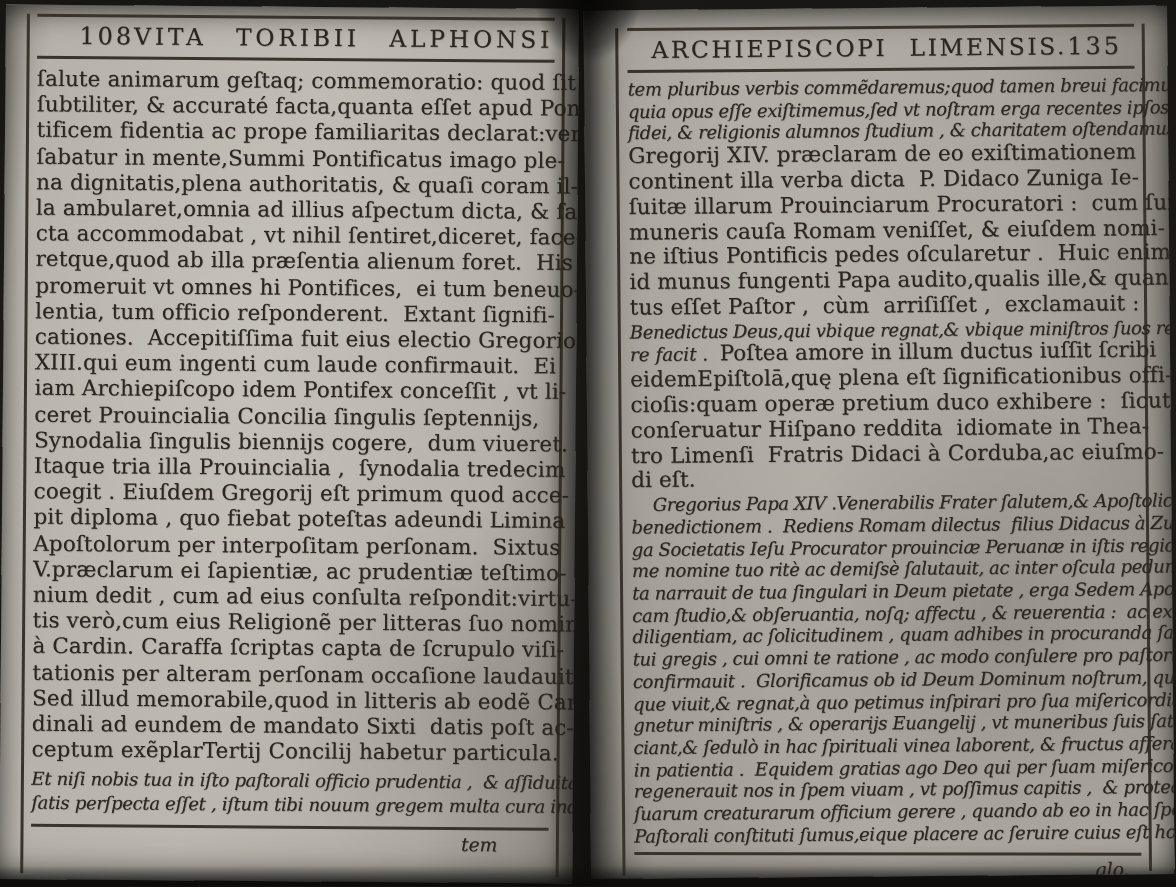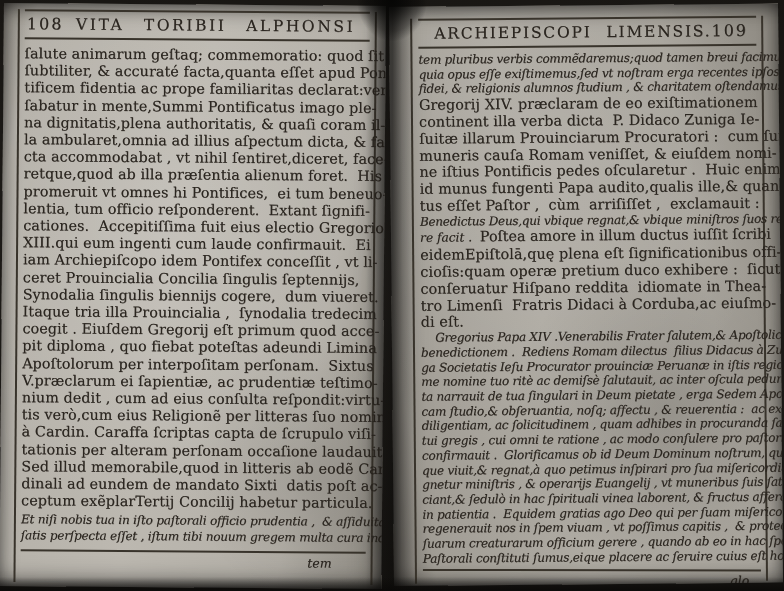--- a/index.html
+++ b/index.html
@@ -44,21 +44,21 @@
   }
   .page-left  .tb{left:14px;right:9px;top:6px;bottom:4px;padding:0 5px 0 5px;}
   .page-right .tb{left:21px;right:15px;top:12px;bottom:2px;padding:0 5px 0 6px;}
   .head{
     display:flex;align-items:baseline;
     border-top:2.5px solid #38332b;border-bottom:2.5px solid #38332b;
     padding:3px 2px 4px 2px;white-space:nowrap;
   }
   .pnum{font-size:16px;letter-spacing:2px;}
   .rtitle{font-size:15.5px;letter-spacing:2.6px;word-spacing:12px;}
-  .page-left  .pnum{margin-left:0;}
+  .page-left  .pnum{margin-left:26px;}
   .page-left  .rtitle{flex:1;text-align:center;}
   .page-right .rtitle{flex:1;text-align:center;letter-spacing:1.8px;word-spacing:8px;margin-left:14px;}
   .page-right .pnum{margin-right:8px;}
   .lines{white-space:pre;}
   .lines .line{white-space:pre;}
   .roman-lines{margin-top:6px;}
   .roman-lines .line{font-size:14.3px;line-height:17.2px;letter-spacing:.1px;}
   .small-italic{margin-top:3px;}
   .small-italic .line{font-style:italic;font-size:12px;line-height:15.6px;letter-spacing:-.2px;}
   .rp-lines{margin-top:4px;}
@@ -101,21 +101,21 @@
       <div class="lines small-italic"><div class="line"><span>Et niſi nobis tua in iſto paſtorali officio prudentia ,  &amp; aſſiduitas</span></div><div class="line"><span>ſatis perſpecta eſſet , iſtum tibi nouum gregem multa cura indigen-</span></div></div>
       <div class="footrule"></div>
       <div class="catchrow">tem</div>
     </div>
   </div>
 
   <div class="page page-right">
     <div class="tb">
       <div class="head">
         <span class="rtitle">ARCHIEPISCOPI LIMENSIS.</span>
-        <span class="pnum">109</span>
+        <span class="pnum">135</span>
       </div>
       <div class="lines rp-lines"><div class="line it"><span class="it">tem pluribus verbis commẽdaremus;quod tamen breui facimus,non</span></div><div class="line it"><span class="it">quia opus eſſe exiſtimemus,ſed vt noſtram erga recentes ipſos veræ</span></div><div class="line it"><span class="it">fidei, &amp; religionis alumnos ſtudium , &amp; charitatem oſtendamus .</span></div><div class="line ro"><span class="ro">Gregorij XIV. præclaram de eo exiſtimationem</span></div><div class="line ro"><span class="ro">continent illa verba dicta  P. Didaco Zuniga Ie-</span></div><div class="line ro"><span class="ro">ſuitæ illarum Prouinciarum Procuratori :  cum ſui</span></div><div class="line ro"><span class="ro">muneris cauſa Romam veniſſet, &amp; eiuſdem nomi-</span></div><div class="line ro"><span class="ro">ne iſtius Pontificis pedes oſcularetur .  Huic enim</span></div><div class="line ro"><span class="ro">id munus fungenti Papa audito,qualis ille,&amp; quan-</span></div><div class="line ro"><span class="ro">tus eſſet Paſtor ,  cùm  arriſiſſet ,  exclamauit :</span></div><div class="line it"><span class="it">Benedictus Deus,qui vbique regnat,&amp; vbique miniſtros ſuos regna-</span></div><div class="line mixed"><span class="it">re facit .  </span><span class="ro">Poſtea amore in illum ductus iuſſit ſcribi</span></div><div class="line ro"><span class="ro">eidemEpiſtolā,quę plena eſt ſignificationibus offi-</span></div><div class="line ro"><span class="ro">cioſis:quam operæ pretium duco exhibere :  ſicuti</span></div><div class="line ro"><span class="ro">conſeruatur Hiſpano reddita  idiomate in Thea-</span></div><div class="line ro"><span class="ro">tro Limenſi  Fratris Didaci à Corduba,ac eiuſmo-</span></div><div class="line ro"><span class="ro">di eſt.</span></div><div class="line it"><span class="it">    Gregorius Papa XIV .Venerabilis Frater ſalutem,&amp; Apoſtolicam</span></div><div class="line it"><span class="it">benedictionem .  Rediens Romam dilectus  filius Didacus à Zugni-</span></div><div class="line it"><span class="it">ga Societatis Ieſu Procurator prouinciæ Peruanæ in iſtis regionibus,</span></div><div class="line it"><span class="it">me nomine tuo ritè ac demiſsè ſalutauit, ac inter oſcula pedum mul-</span></div><div class="line it"><span class="it">ta narrauit de tua ſingulari in Deum pietate , erga Sedem Apoſtoli-</span></div><div class="line it"><span class="it">cam ſtudio,&amp; obſeruantia, noſq; affectu , &amp; reuerentia :  ac expoſuit</span></div><div class="line it"><span class="it">diligentiam, ac ſolicitudinem , quam adhibes in procuranda ſalute</span></div><div class="line it"><span class="it">tui gregis , cui omni te ratione , ac modo conſulere pro paſtoris officio</span></div><div class="line it"><span class="it">confirmauit .  Glorificamus ob id Deum Dominum noſtrum, qui vbi-</span></div><div class="line it"><span class="it">que viuit,&amp; regnat,à quo petimus inſpirari pro ſua miſericordia di-</span></div><div class="line it"><span class="it">gnetur miniſtris , &amp; operarijs Euangelij , vt muneribus ſuis ſatisfa-</span></div><div class="line it"><span class="it">ciant,&amp; ſedulò in hac ſpirituali vinea laborent, &amp; fructus afferant</span></div><div class="line it"><span class="it">in patientia .  Equidem gratias ago Deo qui per ſuam miſericordiam</span></div><div class="line it"><span class="it">regenerauit nos in ſpem viuam , vt poſſimus capitis ,  &amp; protectoris</span></div><div class="line it"><span class="it">ſuarum creaturarum officium gerere , quando ab eo in hac ſpecula</span></div><div class="line it"><span class="it">Paſtorali conſtituti ſumus,eique placere ac ſeruire cuius eſt honor,&amp;</span></div></div>
       <div class="footrule"></div>
       <div class="catchrow">glo.</div>
     </div>
   </div>
 
   <div class="gutter"></div>
   <div class="binding-top"></div>
   <div class="bottom-shade"></div>

